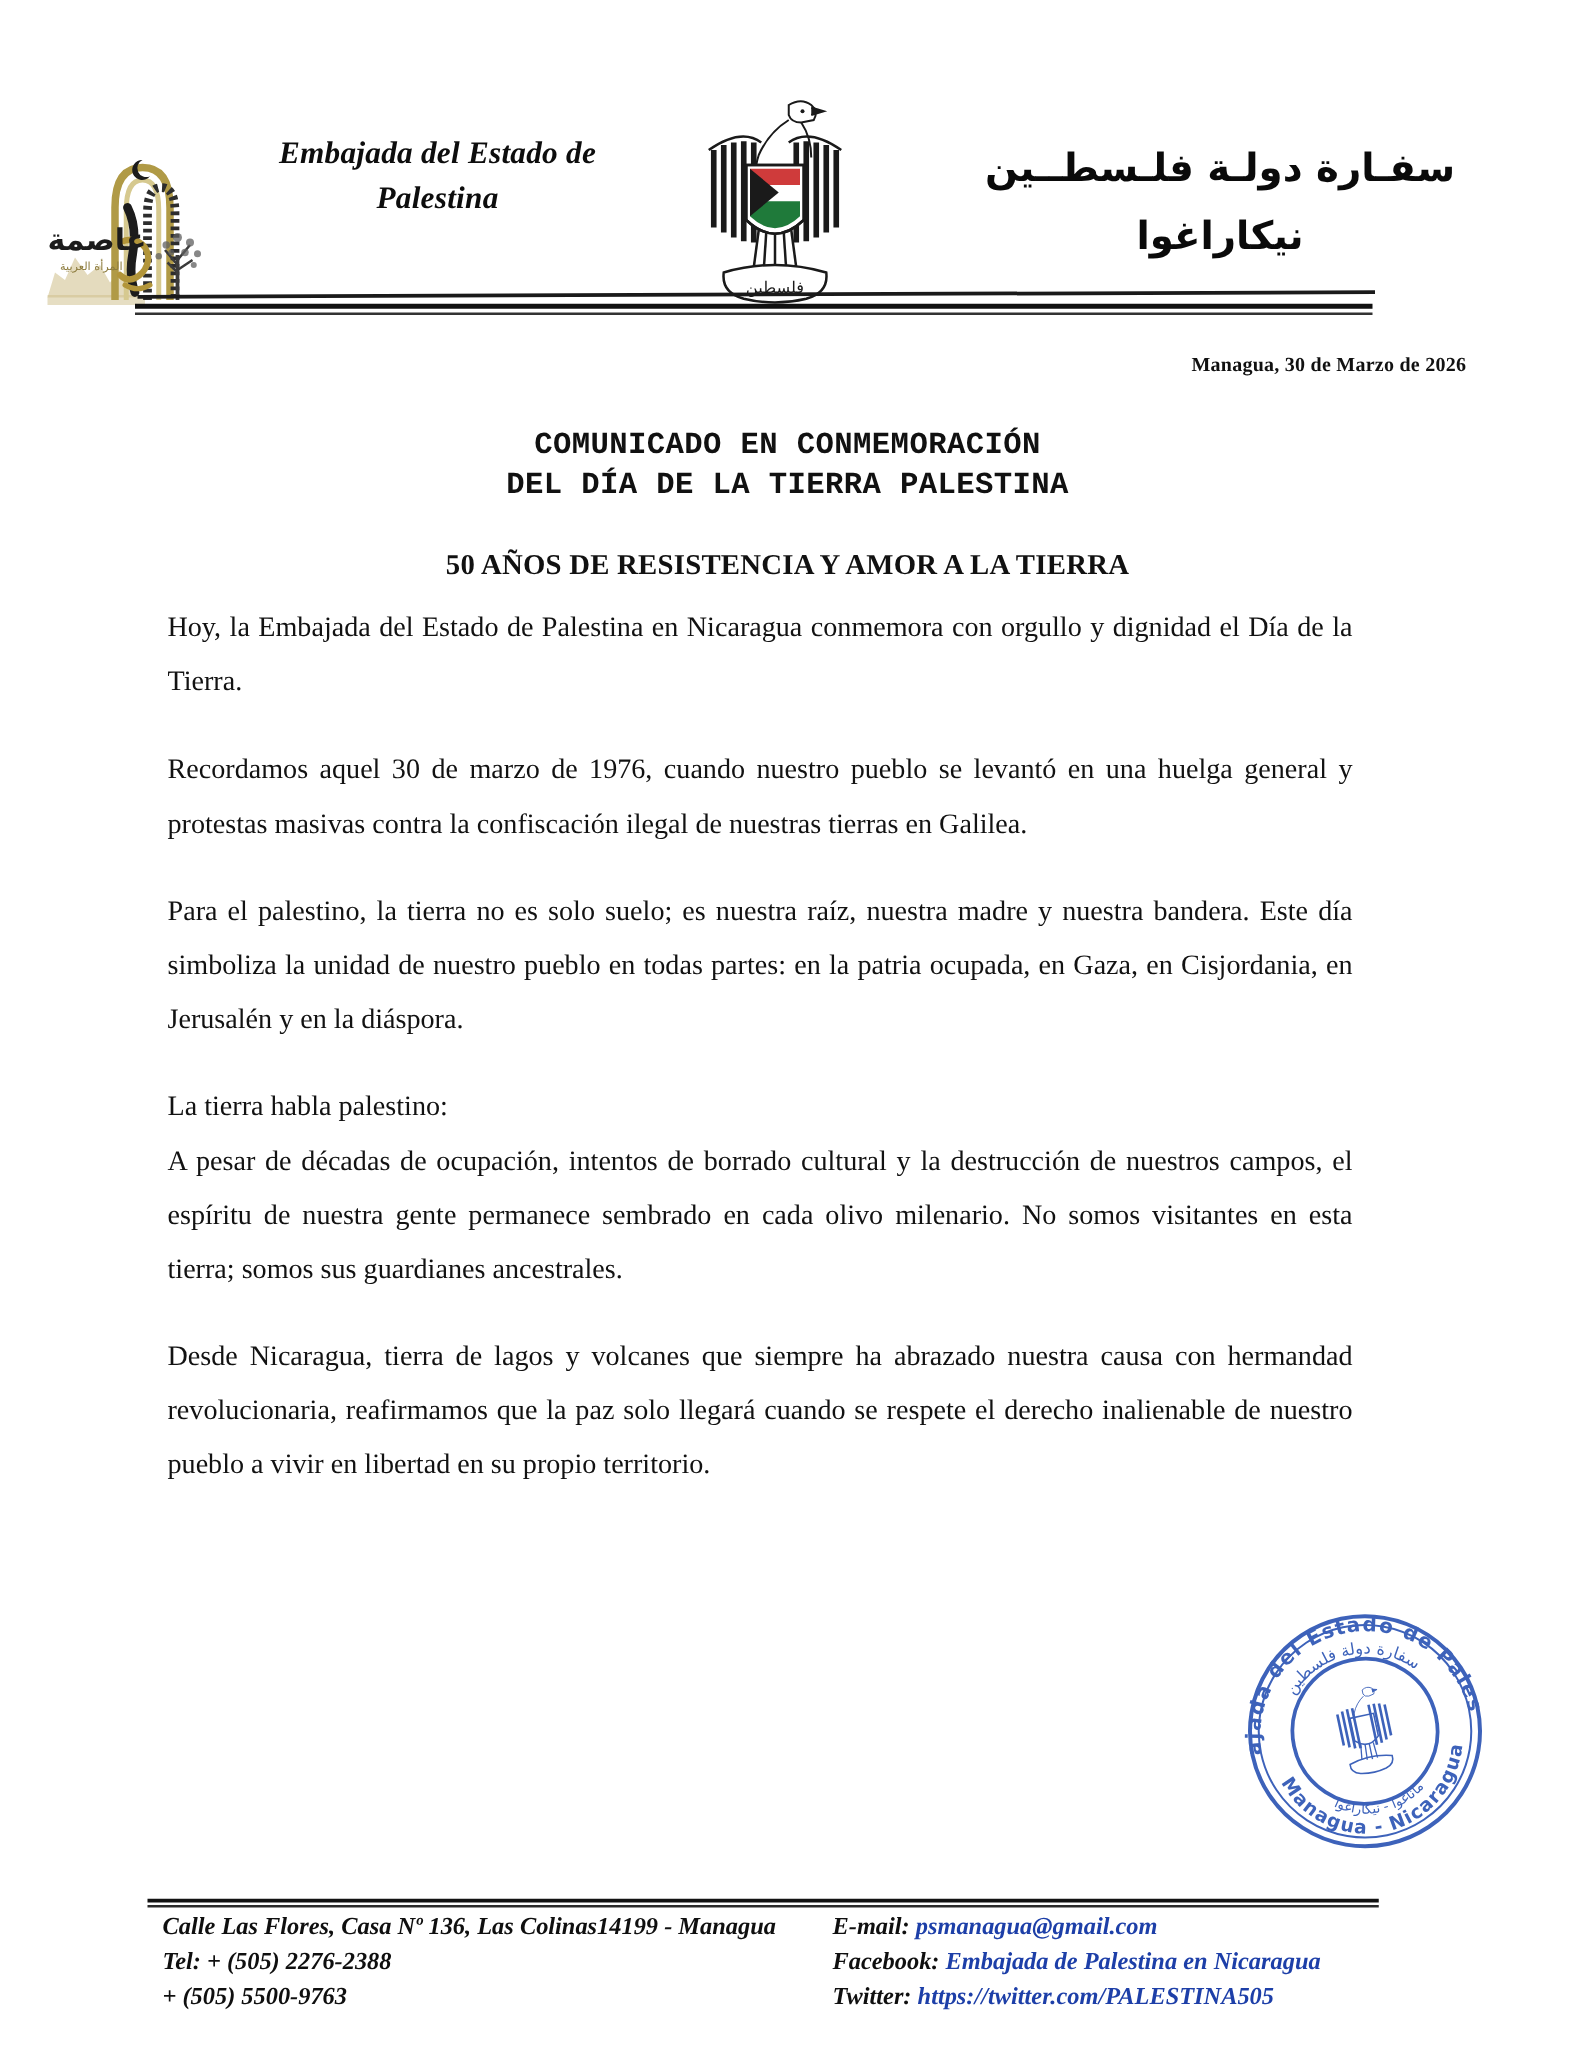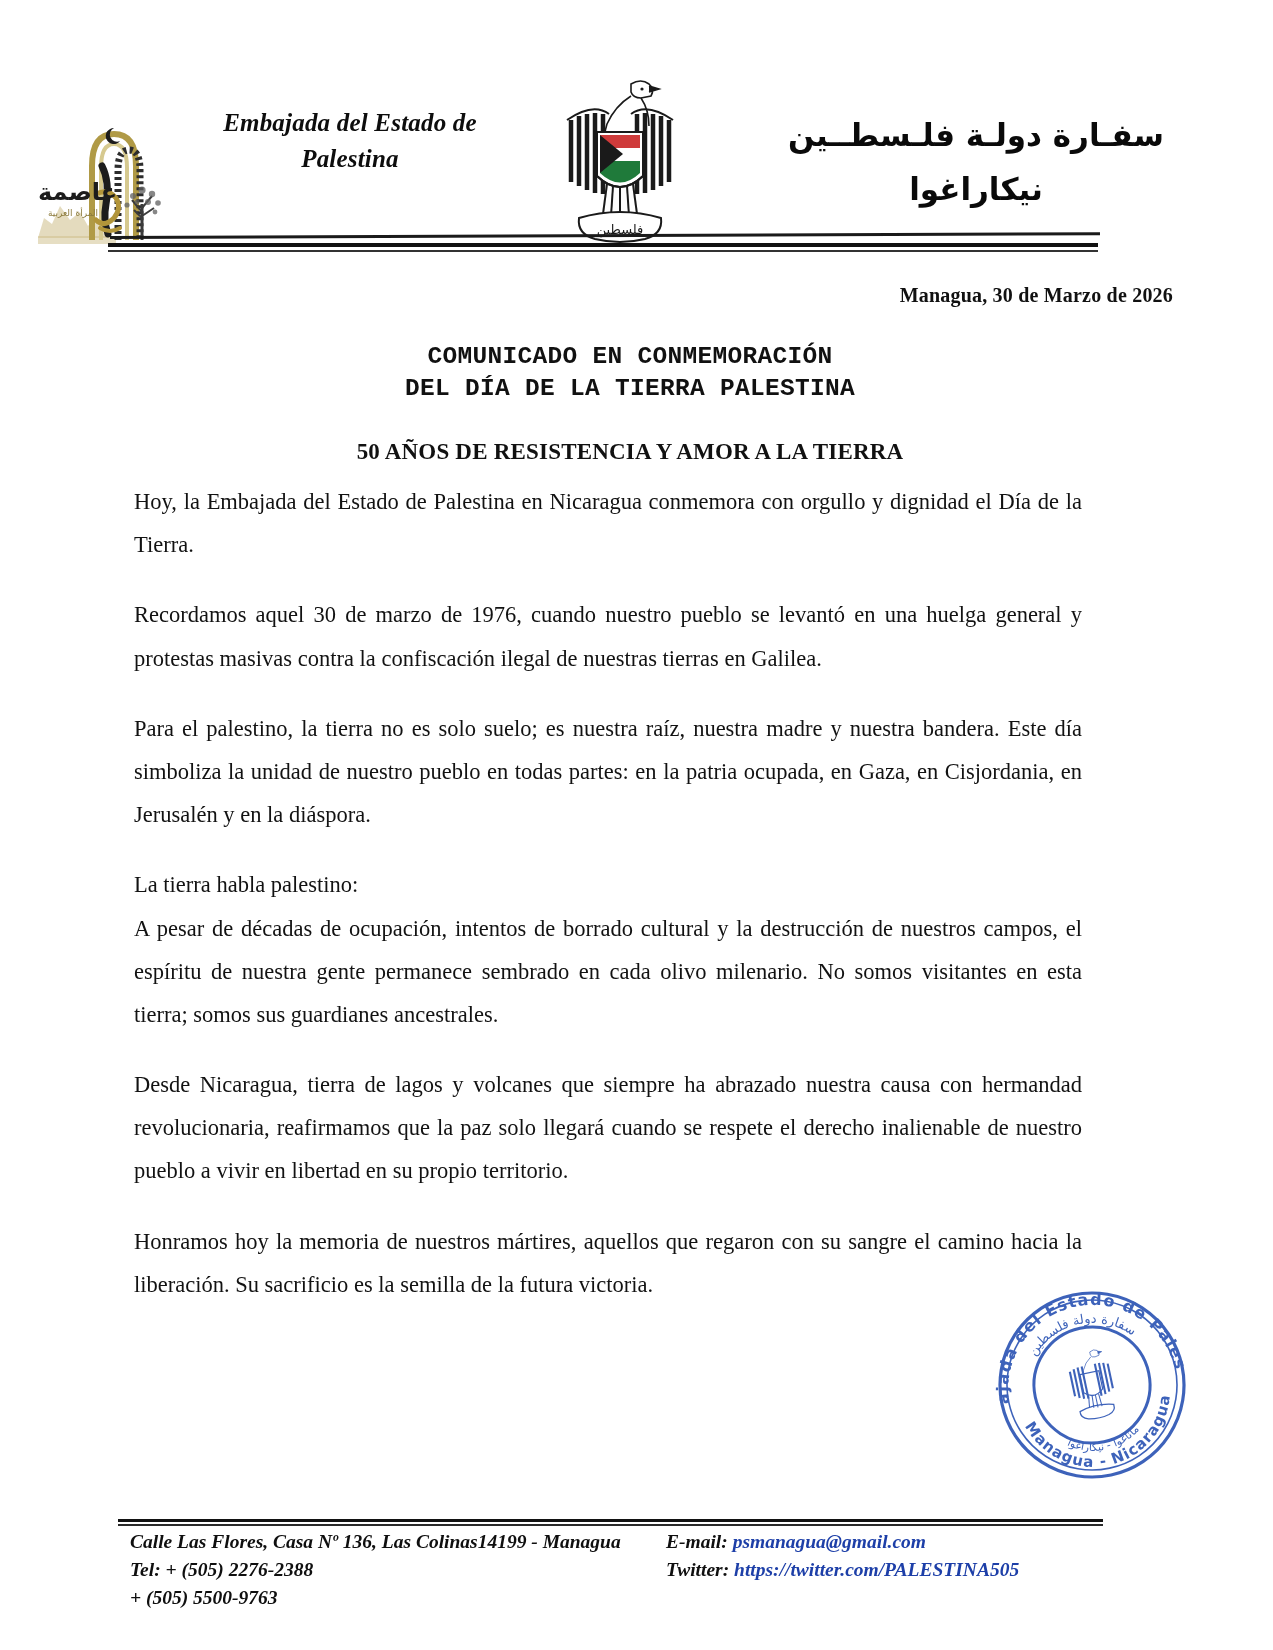--- a/index.html
+++ b/index.html
@@ -91,21 +91,21 @@
     background: #1a1a1a;
     transform: rotate(-0.22deg);
     transform-origin: left center;
   }
 
   
   .datum {
     position: absolute;
     right: 100px; top: 284px;
     font-weight: bold;
-    font-size: 20px;
+    font-size: 16px;
     letter-spacing: 0.2px;
   }
 
   
   .doc-title {
     position: absolute;
     left: 130px; top: 341px;
     width: 1000px;
     text-align: center;
     font-weight: bold;
@@ -300,21 +300,20 @@
   </div>
   <div class="doc-subtitle">50 AÑOS DE RESISTENCIA Y AMOR A LA TIERRA</div>
 
   <div class="body-text">
     <p class="para">Hoy, la Embajada del Estado de Palestina en Nicaragua conmemora con orgullo y dignidad el Día de la Tierra.</p>
     <p class="para">Recordamos aquel 30 de marzo de 1976, cuando nuestro pueblo se levantó en una huelga general y protestas masivas contra la confiscación ilegal de nuestras tierras en Galilea.</p>
     <p class="para">Para el palestino, la tierra no es solo suelo; es nuestra raíz, nuestra madre y nuestra bandera. Este día simboliza la unidad de nuestro pueblo en todas partes: en la patria ocupada, en Gaza, en Cisjordania, en Jerusalén y en la diáspora.</p>
     <p class="para lead-in">La tierra habla palestino:</p>
     <p class="para tight">A pesar de décadas de ocupación, intentos de borrado cultural y la destrucción de nuestros campos, el espíritu de nuestra gente permanece sembrado en cada olivo milenario. No somos visitantes en esta tierra; somos sus guardianes ancestrales.</p>
     <p class="para">Desde Nicaragua, tierra de lagos y volcanes que siempre ha abrazado nuestra causa con hermandad revolucionaria, reafirmamos que la paz solo llegará cuando se respete el derecho inalienable de nuestro pueblo a vivir en libertad en su propio territorio.</p>
-    <p class="para">Honramos hoy la memoria de nuestros mártires, aquellos que regaron con su sangre el camino hacia la liberación. Su sacrificio es la semilla de la futura victoria.</p>
   </div>
 
   <div class="stamp">
     <svg viewBox="0 0 215 215" xmlns="http://www.w3.org/2000/svg">
       <defs>
         <path id="arcTop" d="M 22 112 A 85 85 0 0 1 192 112"></path>
         <path id="arcBottom" d="M 30 112 A 77 77 0 0 0 184 112"></path>
         <path id="arcTopAr" d="M 40 112 A 67 67 0 0 1 174 112"></path>
         <path id="arcBotAr" d="M 46 112 A 61 61 0 0 0 168 112"></path>
       </defs>
@@ -372,20 +371,24 @@
         <div class="f-line">Calle Las Flores, Casa Nº 136, Las Colinas14199 - Managua</div>
         <div class="f-line">Tel: + (505) 2276-2388</div>
         <div class="f-line">+ (505) 5500-9763</div>
       </div>
       <div class="footer-col right">
         <div class="f-line">
           <span>E-mail:</span>
           <span class="val">psmanagua@gmail.com</span>
         </div>
         <div class="f-line">
+          <span>Facebook:</span>
+          <span class="val">Embajada de Palestina en Nicaragua</span>
+        </div>
+        <div class="f-line">
           <span>Twitter:</span>
           <span class="val">https://twitter.com/PALESTINA505</span>
         </div>
       </div>
     </div>
   </div>
 
 </div>
 
 </body></html>

